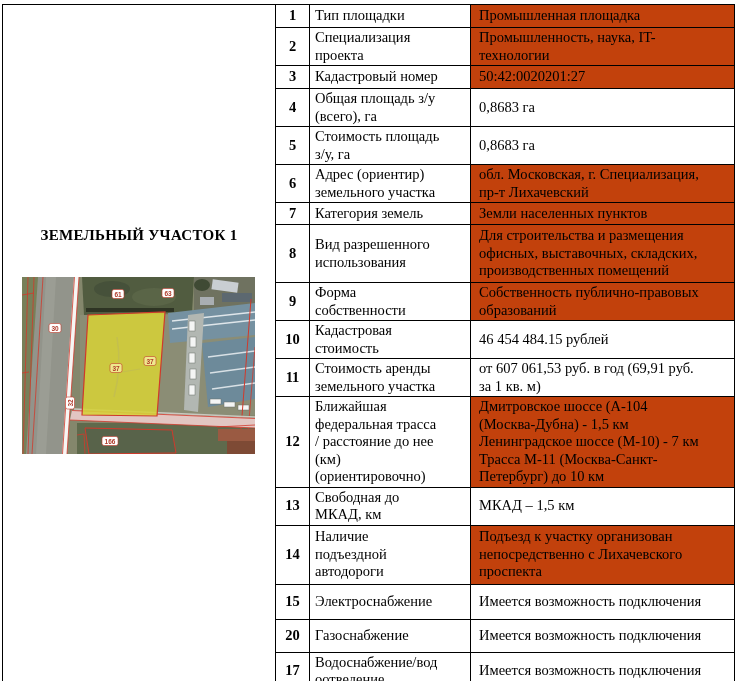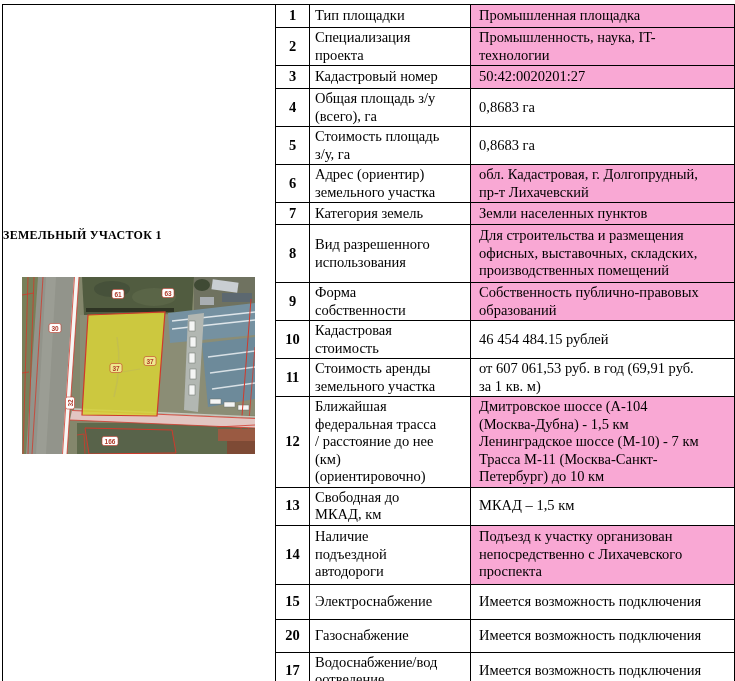--- a/index.html
+++ b/index.html
@@ -3,23 +3,23 @@
 <meta charset="utf-8">
 <style>
   html,body{margin:0;padding:0;background:#fff;}
   body{width:735px;height:681px;overflow:hidden;font-family:"Liberation Serif",serif;color:#000;}
   .sheet{position:relative;width:735px;height:681px;box-sizing:border-box;padding:4px 0 0 2px;overflow:hidden;background:#fff;}
   table{border-collapse:collapse;table-layout:fixed;width:732px;}
   td{border:1px solid #000;vertical-align:middle;font-size:14.5px;line-height:17.5px;overflow:hidden;box-sizing:border-box;}
   td.num{text-align:center;font-weight:bold;padding:0 2px;}
   td.label{font-weight:normal;padding:1px 2px 1px 5px;white-space:pre-line;}
   td.value{padding:1px 3px 1px 8px;white-space:pre-line;}
-  td.value.shaded{background:#f9a8d4;}
+  td.value.shaded{background:#c2410c;}
   td.left-cell{background:#fff;padding:0;position:relative;vertical-align:top;}
-  .plot-title{position:absolute;top:222px;left:0;width:100%;text-align:left;font-weight:bold;font-size:12px;letter-spacing:.3px;}
+  .plot-title{position:absolute;top:222px;left:0;width:100%;text-align:center;font-weight:bold;font-size:15px;letter-spacing:.3px;}
   .map{position:absolute;top:272px;left:19px;}
   .map text{font-family:"Liberation Sans",sans-serif;font-size:6.5px;font-weight:bold;fill:#b03a2a;}
 </style>
 </head>
 <body>
 
 <div class="sheet">
   <table>
     <colgroup>
       <col style="width:273px">
@@ -154,21 +154,21 @@
         <tr style="height: 36px;">
           <td class="num">5</td>
           <td class="label">Стоимость площадь
 з/у, га</td>
           <td class="value">0,8683 га</td>
         </tr>
         <tr style="height: 37px;">
           <td class="num">6</td>
           <td class="label">Адрес (ориентир)
 земельного участка</td>
-          <td class="value shaded">обл. Кадастровая, г. Долгопрудный,
+          <td class="value shaded">обл. Московская, г. Специализация,
 пр-т Лихачевский</td>
         </tr>
         <tr style="height: 22px;">
           <td class="num">7</td>
           <td class="label">Категория земель</td>
           <td class="value shaded">Земли населенных пунктов</td>
         </tr>
         <tr style="height: 58px;">
           <td class="num">8</td>
           <td class="label">Вид разрешенного

